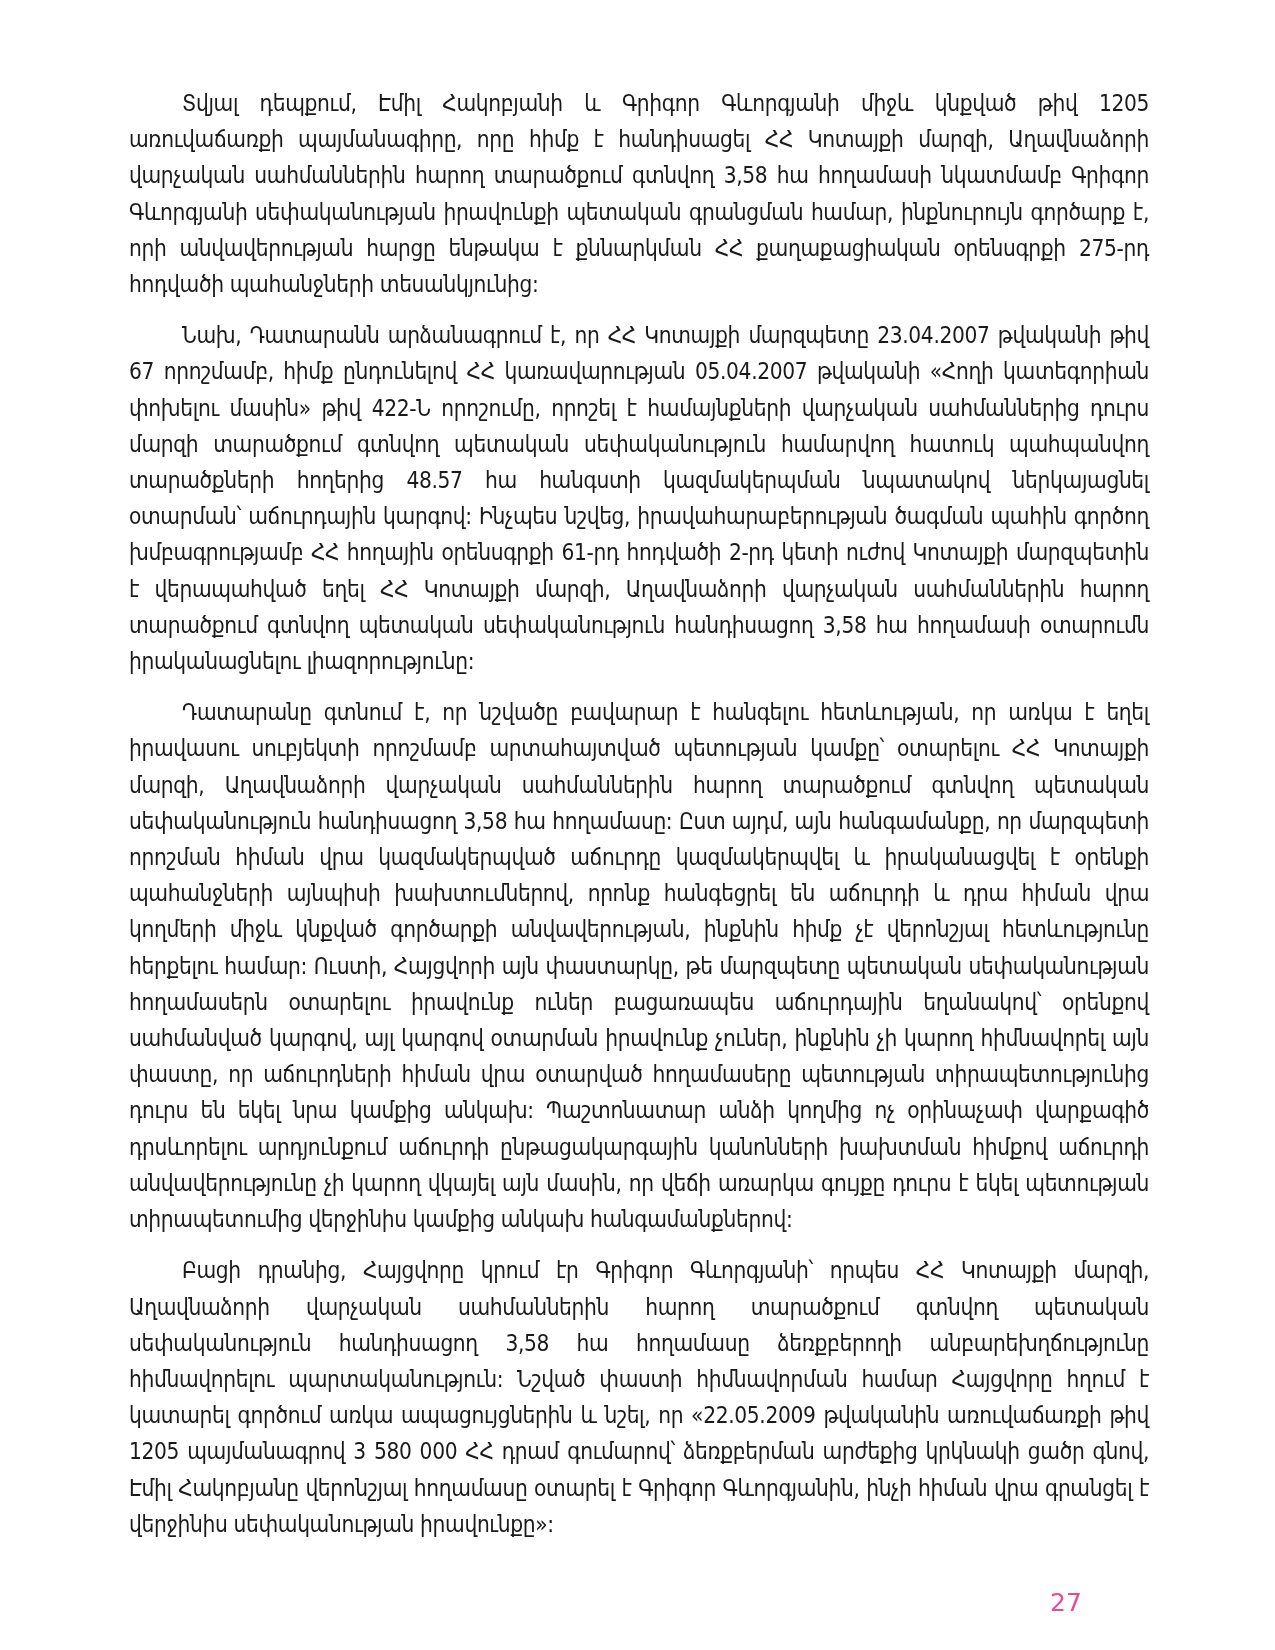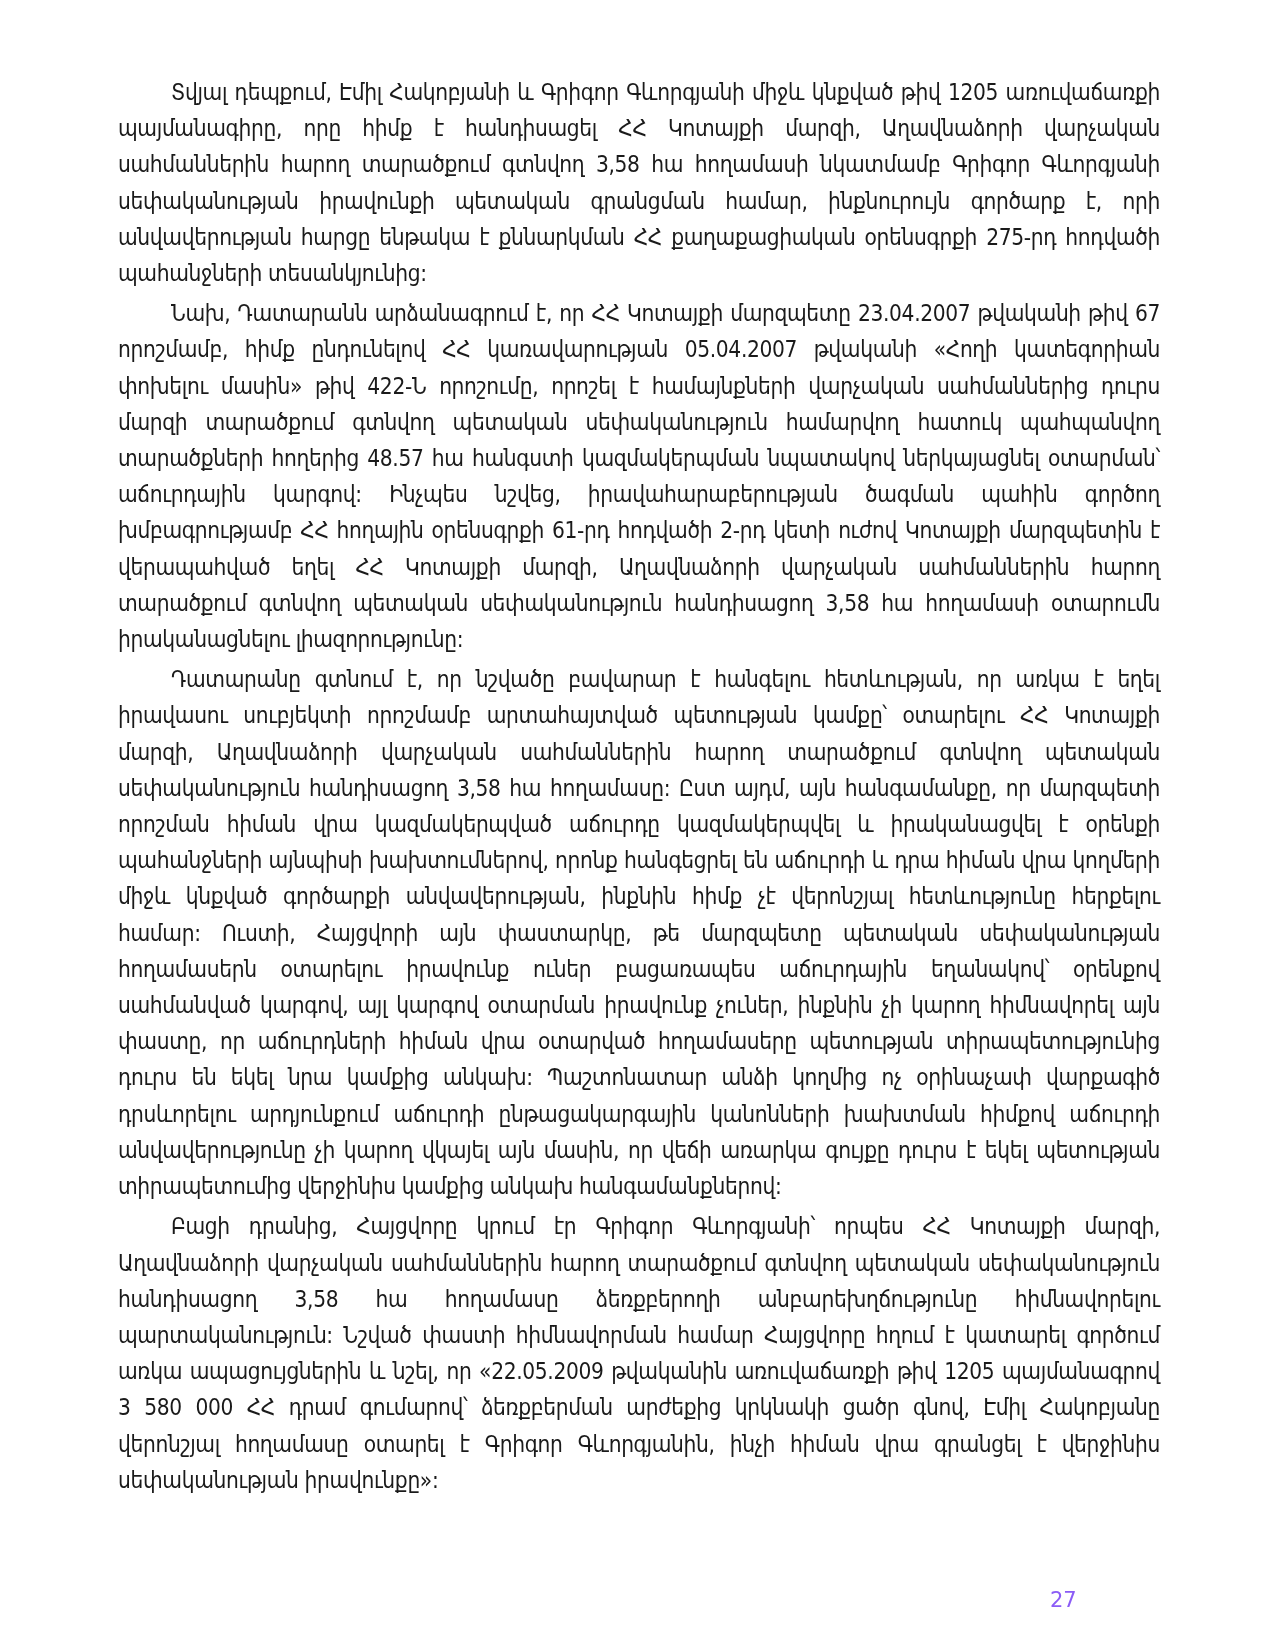--- a/index.html
+++ b/index.html
@@ -18,32 +18,32 @@
       left: 114px;
       top: 70px;
       width: 1050px;
       color: #1a1a1a;
       font-family: "DejaVu Sans Condensed", "DejaVu Sans", sans-serif;
       font-size: 22.5px;
       line-height: 36.2px;
       font-stretch: condensed;
     }
     .para {
-      margin: 4px;
+      margin: 15px;
       text-align: justify;
       text-indent: 53px;
       letter-spacing: -0.35px;
     }
     .page-number {
       position: absolute;
       left: 1050px;
       top: 1588px;
       font-family: "DejaVu Sans", sans-serif;
-      font-size: 21px;
-      color: #8b5cf6;
+      font-size: 25px;
+      color: #ec4899;
     }
   </style>
 </head>
 <body>
 
 <div class="page">
   <p class="para">Տվյալ դեպքում, Էմիլ Հակոբյանի և Գրիգոր Գևորգյանի միջև կնքված թիվ 1205 առուվաճառքի պայմանագիրը, որը հիմք է հանդիսացել ՀՀ Կոտայքի մարզի, Աղավնաձորի վարչական սահմաններին հարող տարածքում գտնվող 3,58 հա հողամասի նկատմամբ Գրիգոր Գևորգյանի սեփականության իրավունքի պետական գրանցման համար, ինքնուրույն գործարք է, որի անվավերության հարցը ենթակա է քննարկման ՀՀ քաղաքացիական օրենսգրքի 275-րդ հոդվածի պահանջների տեսանկյունից:</p>
   <p class="para">Նախ, Դատարանն արձանագրում է, որ ՀՀ Կոտայքի մարզպետը 23.04.2007 թվականի թիվ 67 որոշմամբ, հիմք ընդունելով ՀՀ կառավարության 05.04.2007 թվականի «Հողի կատեգորիան փոխելու մասին» թիվ 422-Ն որոշումը, որոշել է համայնքների վարչական սահմաններից դուրս մարզի տարածքում գտնվող պետական սեփականություն համարվող հատուկ պահպանվող տարածքների հողերից 48.57 հա հանգստի կազմակերպման նպատակով ներկայացնել օտարման՝ աճուրդային կարգով: Ինչպես նշվեց, իրավահարաբերության ծագման պահին գործող խմբագրությամբ ՀՀ հողային օրենսգրքի 61-րդ հոդվածի 2-րդ կետի ուժով Կոտայքի մարզպետին է վերապահված եղել ՀՀ Կոտայքի մարզի, Աղավնաձորի վարչական սահմաններին հարող տարածքում գտնվող պետական սեփականություն հանդիսացող 3,58 հա հողամասի օտարումն իրականացնելու լիազորությունը:</p>
   <p class="para">Դատարանը գտնում է, որ նշվածը բավարար է հանգելու հետևության, որ առկա է եղել իրավասու սուբյեկտի որոշմամբ արտահայտված պետության կամքը՝ օտարելու ՀՀ Կոտայքի մարզի, Աղավնաձորի վարչական սահմաններին հարող տարածքում գտնվող պետական սեփականություն հանդիսացող 3,58 հա հողամասը: Ըստ այդմ, այն հանգամանքը, որ մարզպետի որոշման հիման վրա կազմակերպված աճուրդը կազմակերպվել և իրականացվել է օրենքի պահանջների այնպիսի խախտումներով, որոնք հանգեցրել են աճուրդի և դրա հիման վրա կողմերի միջև կնքված գործարքի անվավերության, ինքնին հիմք չէ վերոնշյալ հետևությունը հերքելու համար: Ուստի, Հայցվորի այն փաստարկը, թե մարզպետը պետական սեփականության հողամասերն օտարելու իրավունք ուներ բացառապես աճուրդային եղանակով՝ օրենքով սահմանված կարգով, այլ կարգով օտարման իրավունք չուներ, ինքնին չի կարող հիմնավորել այն փաստը, որ աճուրդների հիման վրա օտարված հողամասերը պետության տիրապետությունից դուրս են եկել նրա կամքից անկախ: Պաշտոնատար անձի կողմից ոչ օրինաչափ վարքագիծ դրսևորելու արդյունքում աճուրդի ընթացակարգային կանոնների խախտման հիմքով աճուրդի անվավերությունը չի կարող վկայել այն մասին, որ վեճի առարկա գույքը դուրս է եկել պետության տիրապետումից վերջինիս կամքից անկախ հանգամանքներով:</p>
   <p class="para">Բացի դրանից, Հայցվորը կրում էր Գրիգոր Գևորգյանի՝ որպես ՀՀ Կոտայքի մարզի, Աղավնաձորի վարչական սահմաններին հարող տարածքում գտնվող պետական սեփականություն հանդիսացող 3,58 հա հողամասը ձեռքբերողի անբարեխղճությունը հիմնավորելու պարտականություն: Նշված փաստի հիմնավորման համար Հայցվորը հղում է կատարել գործում առկա ապացույցներին և նշել, որ «22.05.2009 թվականին առուվաճառքի թիվ 1205 պայմանագրով 3 580 000 ՀՀ դրամ գումարով՝ ձեռքբերման արժեքից կրկնակի ցածր գնով, Էմիլ Հակոբյանը վերոնշյալ հողամասը օտարել է Գրիգոր Գևորգյանին, ինչի հիման վրա գրանցել է վերջինիս սեփականության իրավունքը»:</p>

